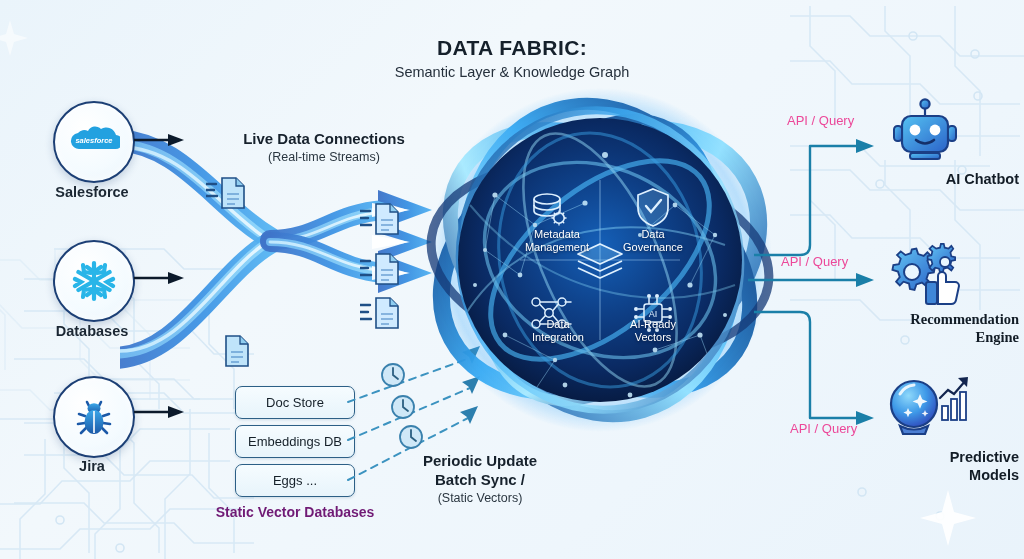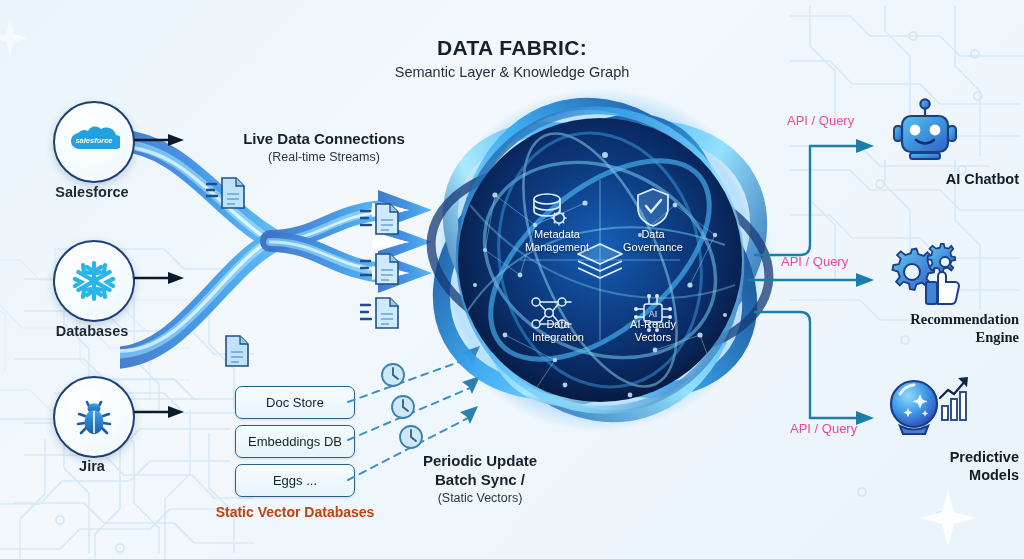--- a/index.html
+++ b/index.html
@@ -31,21 +31,21 @@
   .flow-title{font-size:15px;font-weight:bold;color:#16212c;text-align:center;line-height:1.25;}
   .flow-sub{font-size:12.5px;color:#2a3640;text-align:center;margin-top:1px;}
 
   
   .db-box{width:118px;height:31px;border-radius:7px;
     border:1.6px solid #2c5f86;
     background:linear-gradient(180deg,#f6fcff 0%,#e7f4fb 100%);
     display:flex;align-items:center;justify-content:center;
     font-size:13px;color:#152029;
     box-shadow:0 1px 3px rgba(40,90,130,.18);}
-  #static-caption{width:220px;text-align:center;font-size:14px;font-weight:bold;color:#c2410c;}
+  #static-caption{width:220px;text-align:center;font-size:14px;font-weight:bold;color:#701a75;}
 
   
   .quad-label{position:absolute;width:100px;text-align:center;color:#ffffff;
     font-size:11px;line-height:1.2;text-shadow:0 1px 3px rgba(0,20,50,.8);}
 
   
   .out-label{position:absolute;width:190px;text-align:right;font-size:14.5px;font-weight:bold;
     color:#121c26;line-height:1.25;}
   .api-label{position:absolute;font-size:13px;color:#ec4899;white-space:nowrap;}
 </style>

